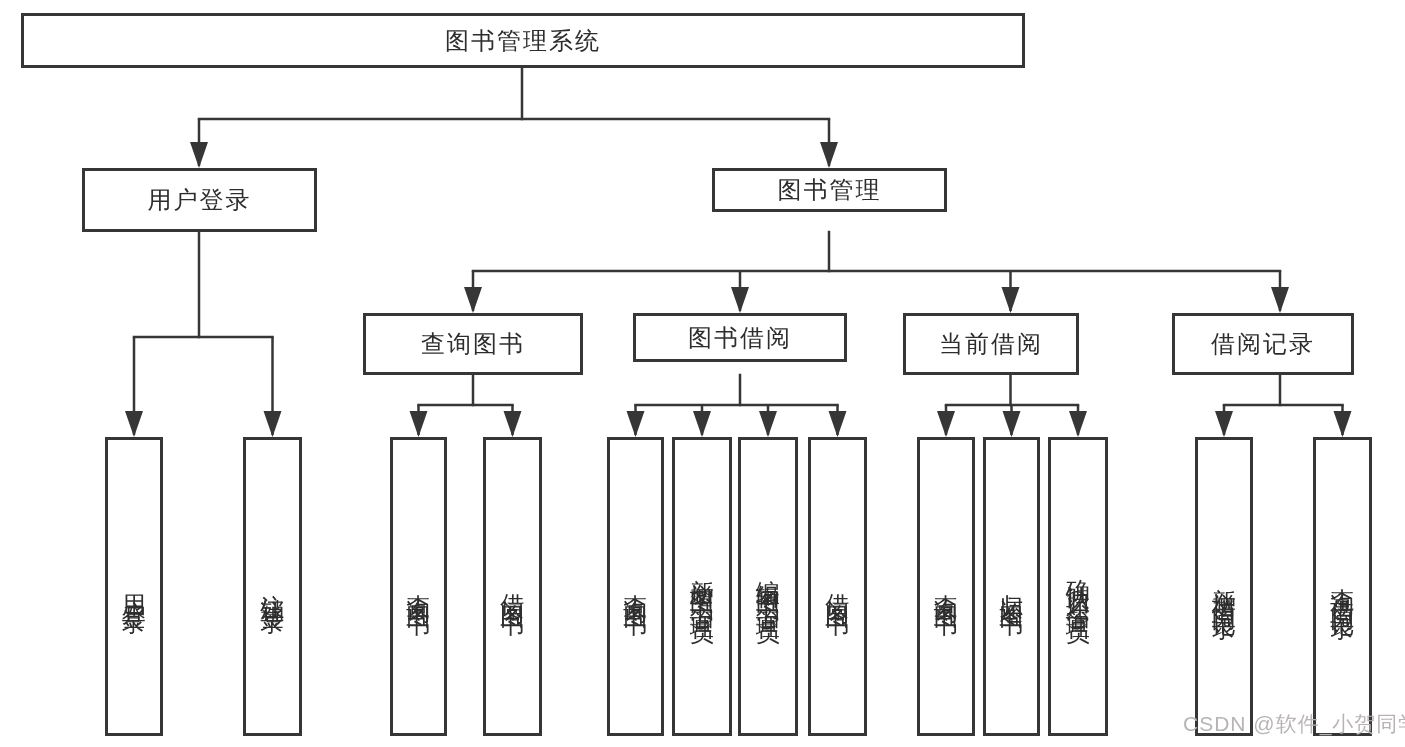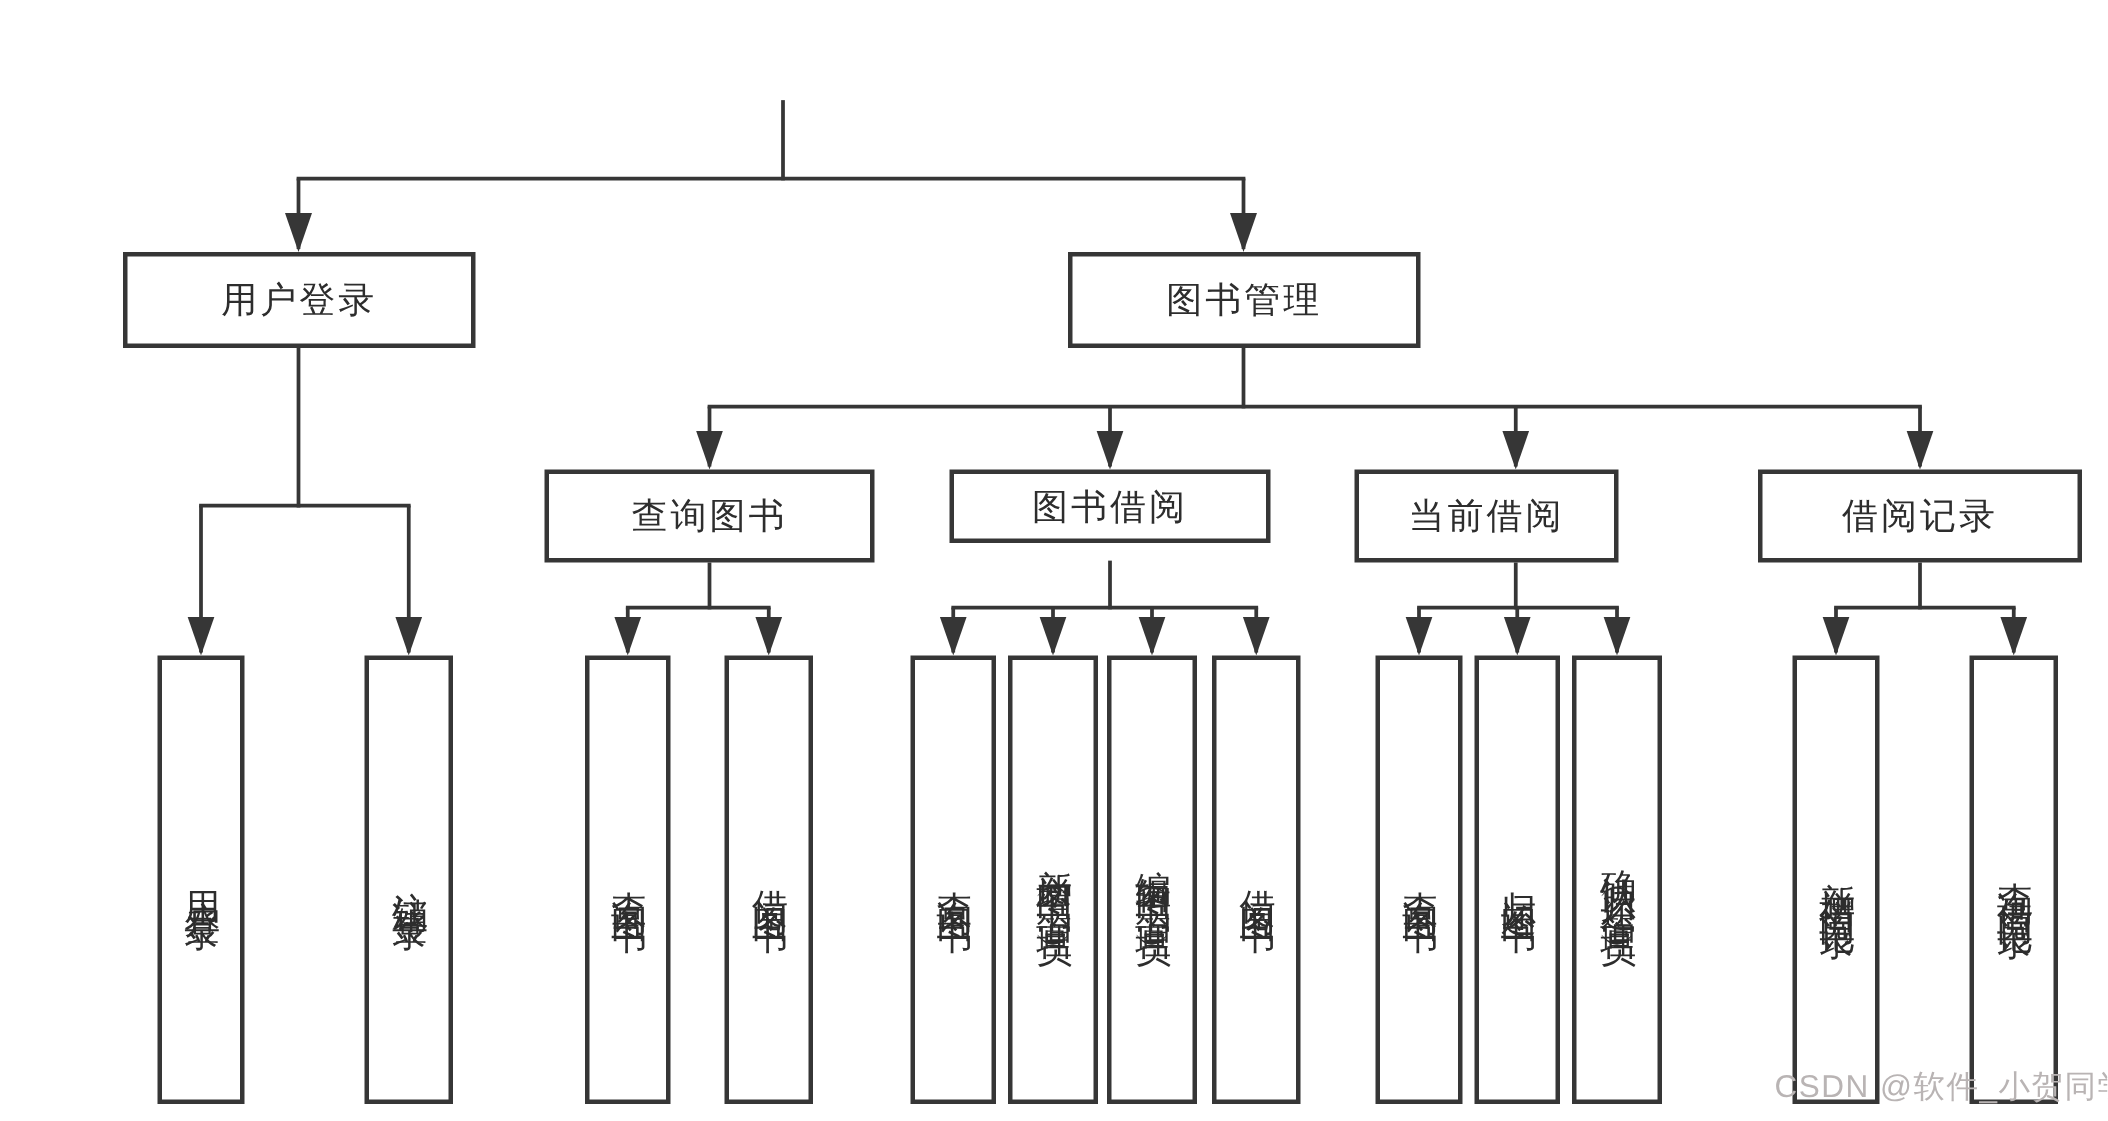--- a/index.html
+++ b/index.html
@@ -94,38 +94,41 @@
       <line x1="1011.5" y1="405" x2="1011.5" y2="435" marker-end="url(#arrow)"></line>
       <line x1="1078" y1="405" x2="1078" y2="435" marker-end="url(#arrow)"></line>
 
       <line x1="1280" y1="375" x2="1280" y2="405" stroke-linecap="square"></line>
       <line x1="1224" y1="405" x2="1342.5" y2="405" stroke-linecap="square"></line>
       <line x1="1224" y1="405" x2="1224" y2="435" marker-end="url(#arrow)"></line>
       <line x1="1342.5" y1="405" x2="1342.5" y2="435" marker-end="url(#arrow)"></line>
     </g>
   </svg>
 
+  <div class="node h" style="left:21px;top:13px;width:1004px;height:55px">
+    <span>图书管理系统</span>
+  </div>
 
   <div class="node h" style="left:82px;top:168px;width:235px;height:64px">
     <span>用户登录</span>
   </div>
-  <div class="node h" style="left:712px;top:168px;width:235px;height:64px">
+  <div class="node h" style="left:712px;top:168px;width:235px;height:44px">
     <span>图书管理</span>
   </div>
 
   <div class="node h" style="left:363px;top:313px;width:220px;height:62px">
     <span>查询图书</span>
   </div>
   <div class="node h" style="left:633px;top:313px;width:214px;height:49px">
     <span>图书借阅</span>
   </div>
   <div class="node h" style="left:903px;top:313px;width:176px;height:62px">
     <span>当前借阅</span>
   </div>
-  <div class="node h" style="left:1172px;top:313px;width:216px;height:62px">
+  <div class="node h" style="left:1172px;top:313px;width:182px;height:62px">
     <span>借阅记录</span>
   </div>
 
   <div class="node v" style="left:105px;top:437px;width:58px;height:299px">
     <span>用户登录</span>
   </div>
   <div class="node v" style="left:243px;top:437px;width:59px;height:299px">
     <span>注销登录</span>
   </div>
 

